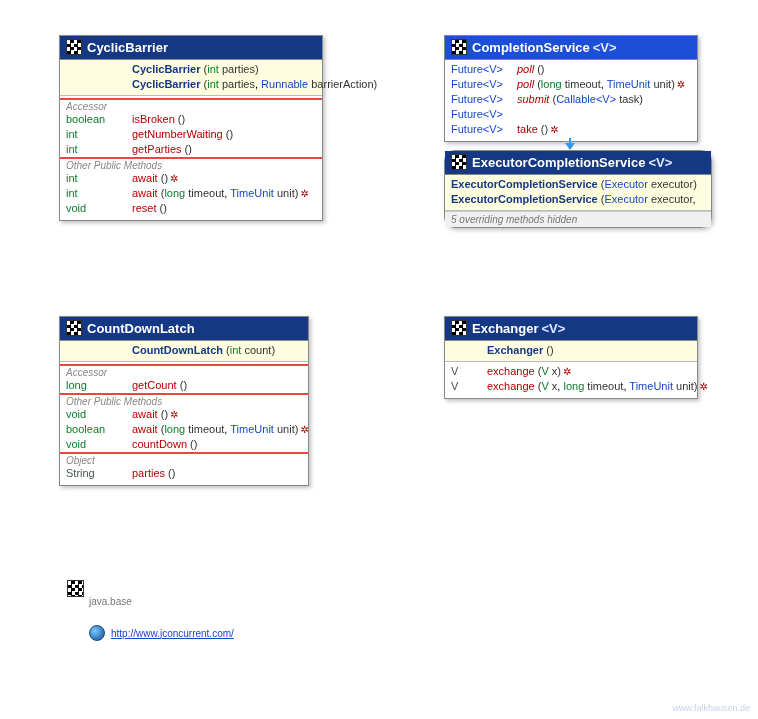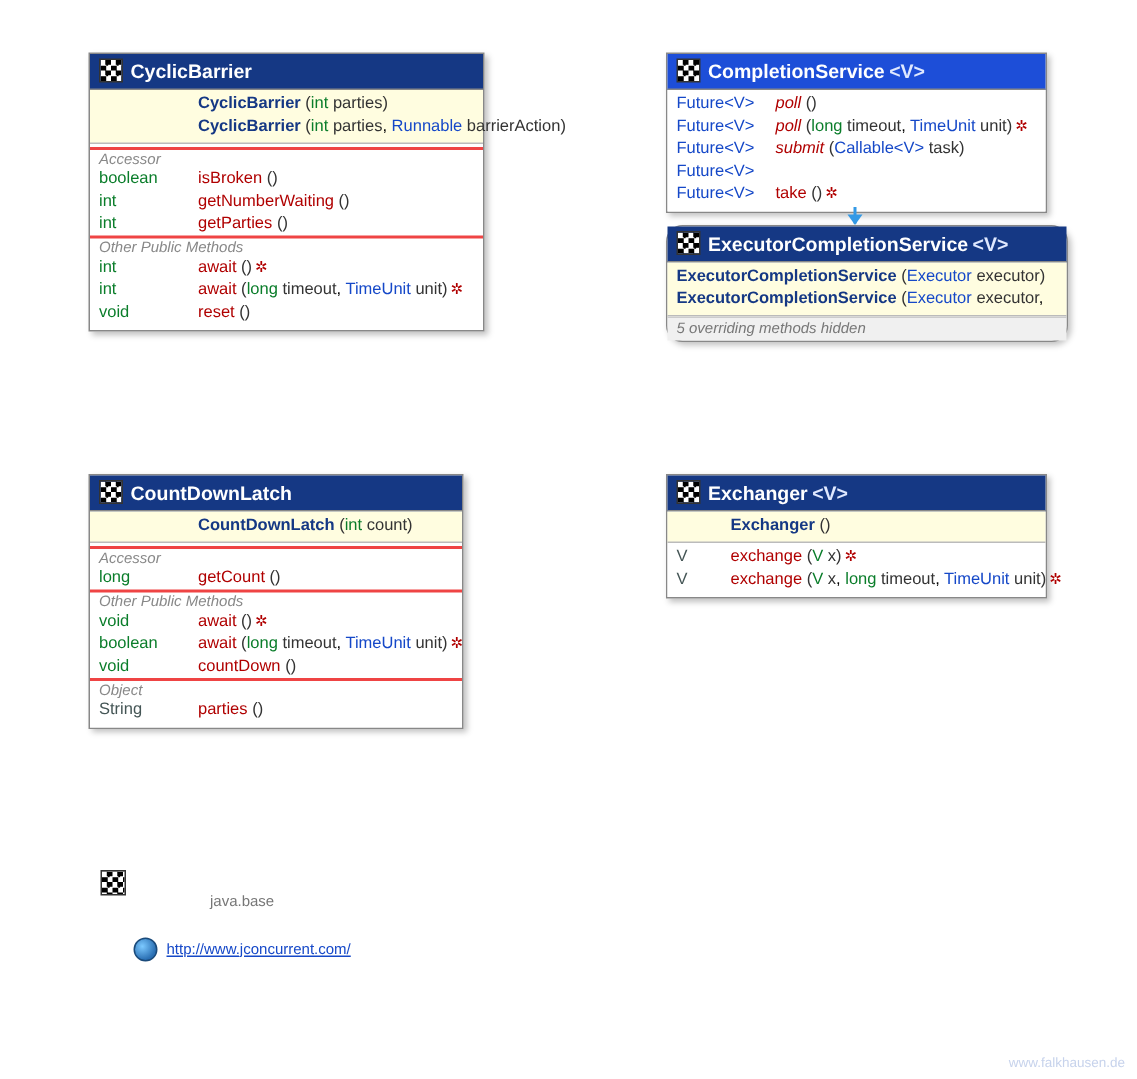--- a/index.html
+++ b/index.html
@@ -110,21 +110,20 @@
     background:
       repeating-conic-gradient(#000 0deg 90deg, #fff 90deg 180deg);
     background-size: 7px 7px;
     border: 1px solid #333;
   }
   .package-sub {
     font-size: 10px;
     color: #777;
     margin-left: 22px;
     margin-top:-1px;
-    text-align:center;
   }
   .link-row {
     display: flex;
     align-items: center;
     margin-top: 18px;
     margin-left: 22px;
   }
   .globe {
     width: 14px;
     height: 14px;

